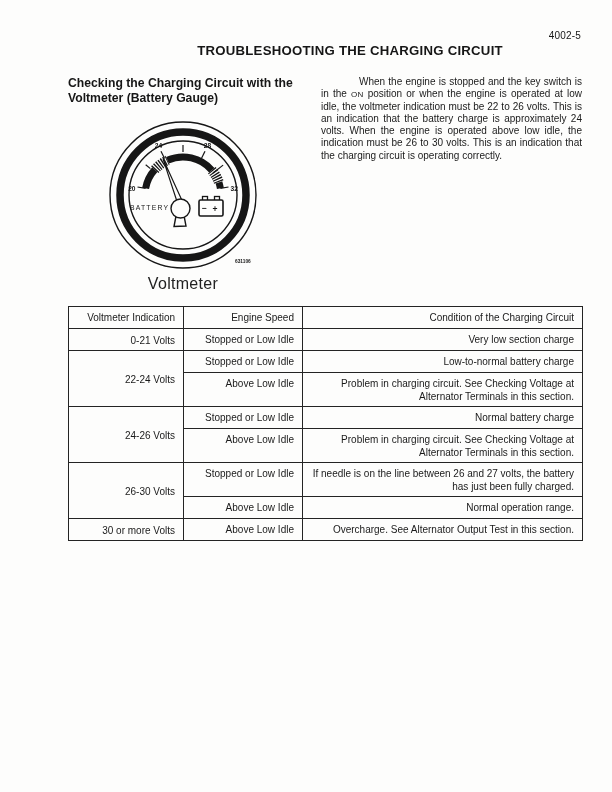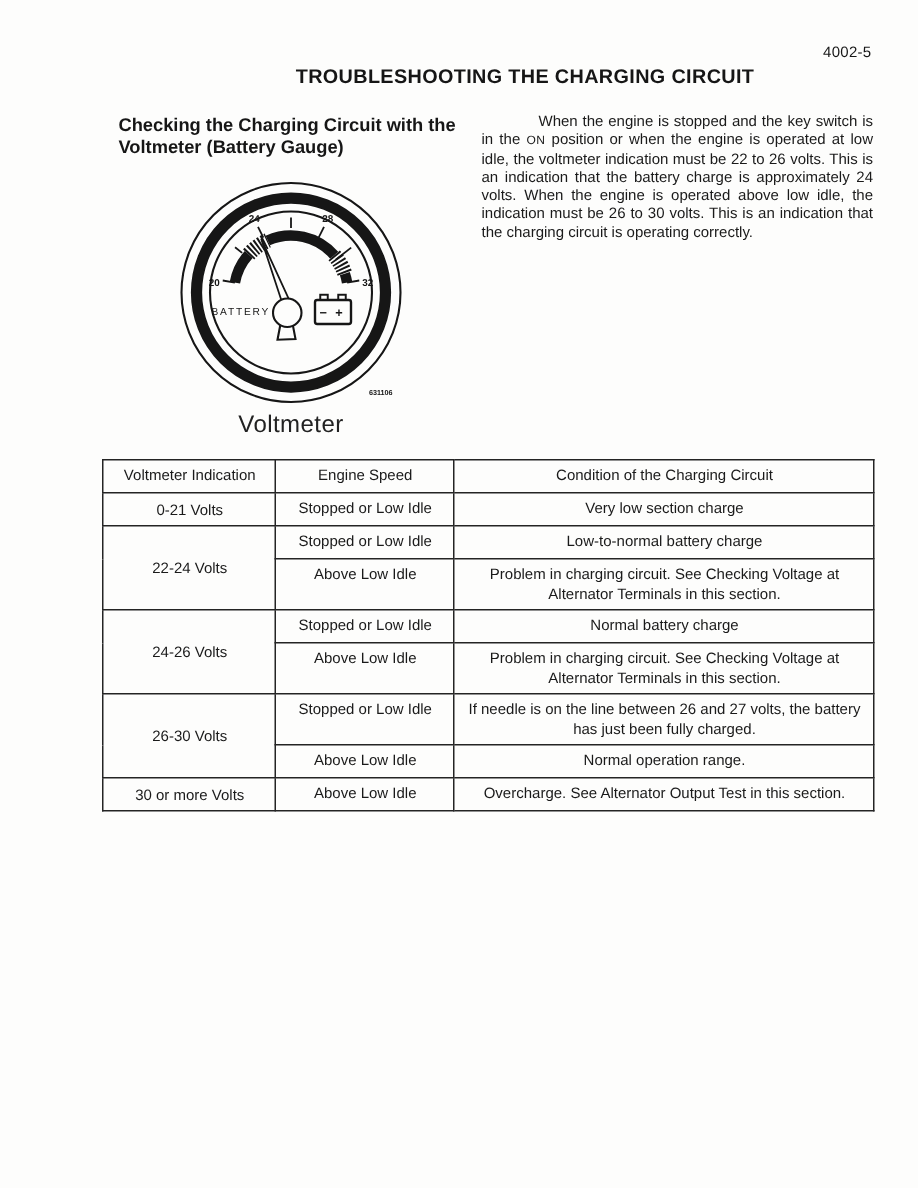--- a/index.html
+++ b/index.html
@@ -32,21 +32,21 @@
     font-weight: bold;
     letter-spacing: 0.25px;
     padding-left: 44px;
   }
   .columns {
     position: absolute;
     top: 76px;
     left: 68px;
     width: 514px;
     display: flex;
-    justify-content: flex-end;
+    justify-content: space-between;
   }
   .col-left { width: 242px; }
   .col-right { width: 261px; }
   .section-heading {
     margin: 0 0 4px 0;
     width: 230px;
     font-size: 12.2px;
     font-weight: bold;
     line-height: 1.27;
   }
@@ -76,21 +76,21 @@
     top: 306px;
     left: 68px;
     width: 514px;
     border-collapse: collapse;
     table-layout: fixed;
     font-size: 10px;
   }
   .trouble-table th, .trouble-table td {
     border: 1.5px solid #242424;
     padding: 4px 8px 3px 9px;
-    text-align: center;
+    text-align: right;
     vertical-align: top;
     font-weight: normal;
     line-height: 1.3;
     height: 14px;
     color: #1a1a1a;
   }
   .trouble-table td.ind-cell { vertical-align: middle; margin-left: 27px; }
 </style>
 </head>
 <body>

